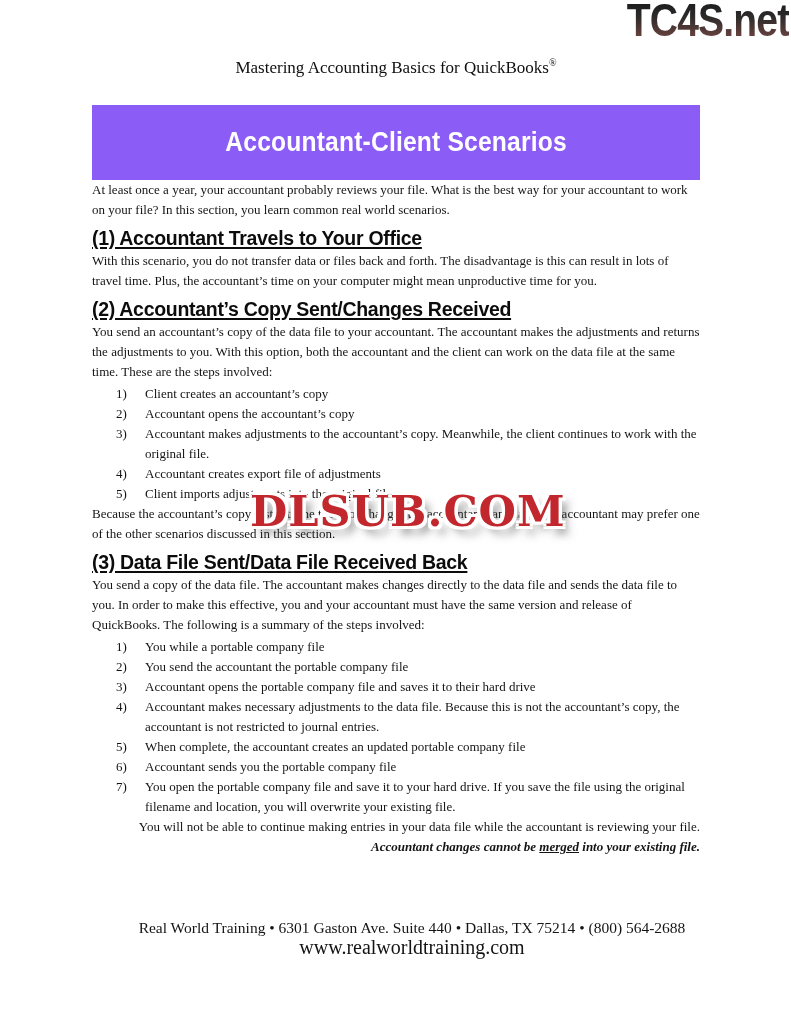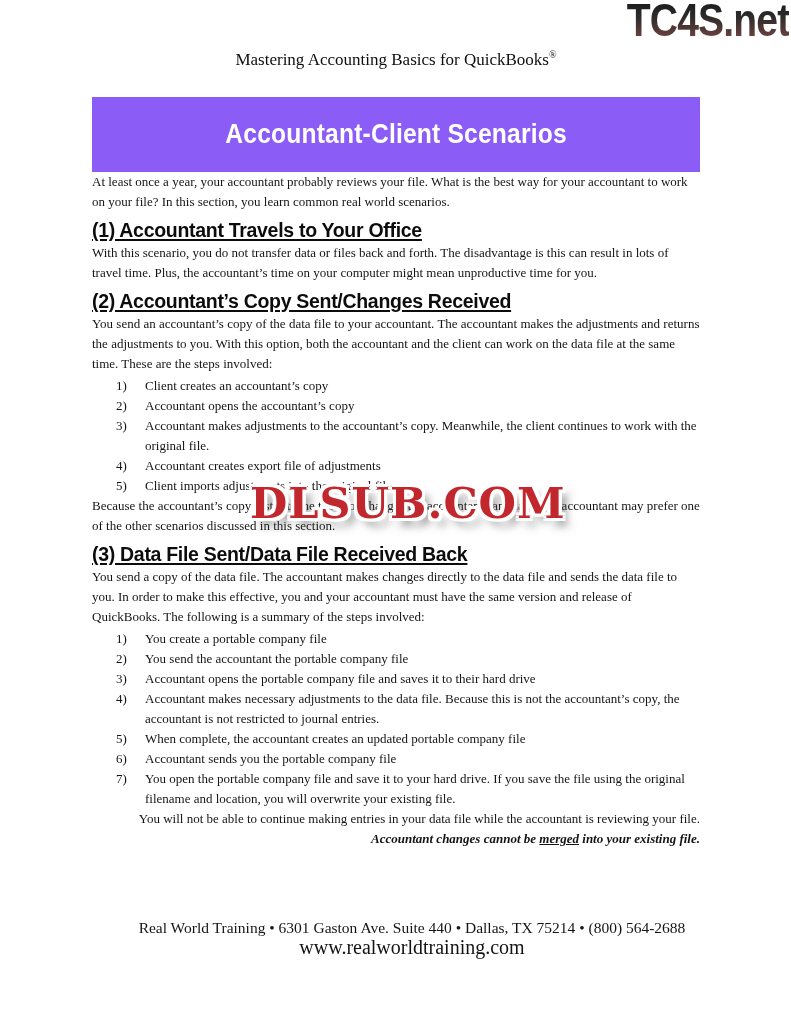--- a/index.html
+++ b/index.html
@@ -31,21 +31,21 @@
     position:absolute; top:1031px; right:8px;
     font-family:"DejaVu Sans", sans-serif; font-weight:bold;
     font-size:33px; line-height:38px; letter-spacing:-0.5px;
     color:#c96868; -webkit-text-stroke:1px #8e3e3c;
     text-shadow:
       -3px -3px 0 #fff, 3px -3px 0 #fff, -3px 3px 0 #fff, 3px 3px 0 #fff,
       -3px 0 0 #fff, 3px 0 0 #fff, 0 -3px 0 #fff, 0 3px 0 #fff,
       4px 6px 7px rgba(90,90,90,0.5);
   }
   
-  .content { position:absolute; left:92px; top:0; width:608px; }
+  .content { position:absolute; left:92px; top:8px; width:608px; }
   .doc-title {
     margin-top:44px; text-align:center;
     font-size:17px; line-height:22px; color:#0f0f0f;
   }
   .doc-title sup { font-size:10px; }
   .banner {
     margin-top:26px; height:75px; background:#8b5cf6;
     display:flex; align-items:center; justify-content:center;
   }
   .banner-title {
@@ -126,21 +126,21 @@
       <p class="body after">Because the accountant’s copy restricts the types of changes the accountant can make, the accountant may prefer one of the other scenarios discussed in this section.</p>
       <div class="wm-dlsub">DLSUB.COM</div>
     </div>
 
     <h2 class="sec-h">(3) Data File Sent/Data File Received Back</h2>
     <p class="body">You send a copy of the data file. The accountant makes changes directly to the data file and sends the data file to you. In order to make this effective, you and your accountant must have the same version and release of QuickBooks. The following is a summary of the steps involved:</p>
     <ol class="steps">
 
     <li>
           <span class="num">1)</span>
-          <span class="step-text">You create a portable company file</span>
+          <span class="step-text">You while a portable company file</span>
         </li>
         <li>
           <span class="num">2)</span>
           <span class="step-text">You send the accountant the portable company file</span>
         </li>
         <li>
           <span class="num">3)</span>
           <span class="step-text">Accountant opens the portable company file and saves it to their hard drive</span>
         </li>
         <li>

